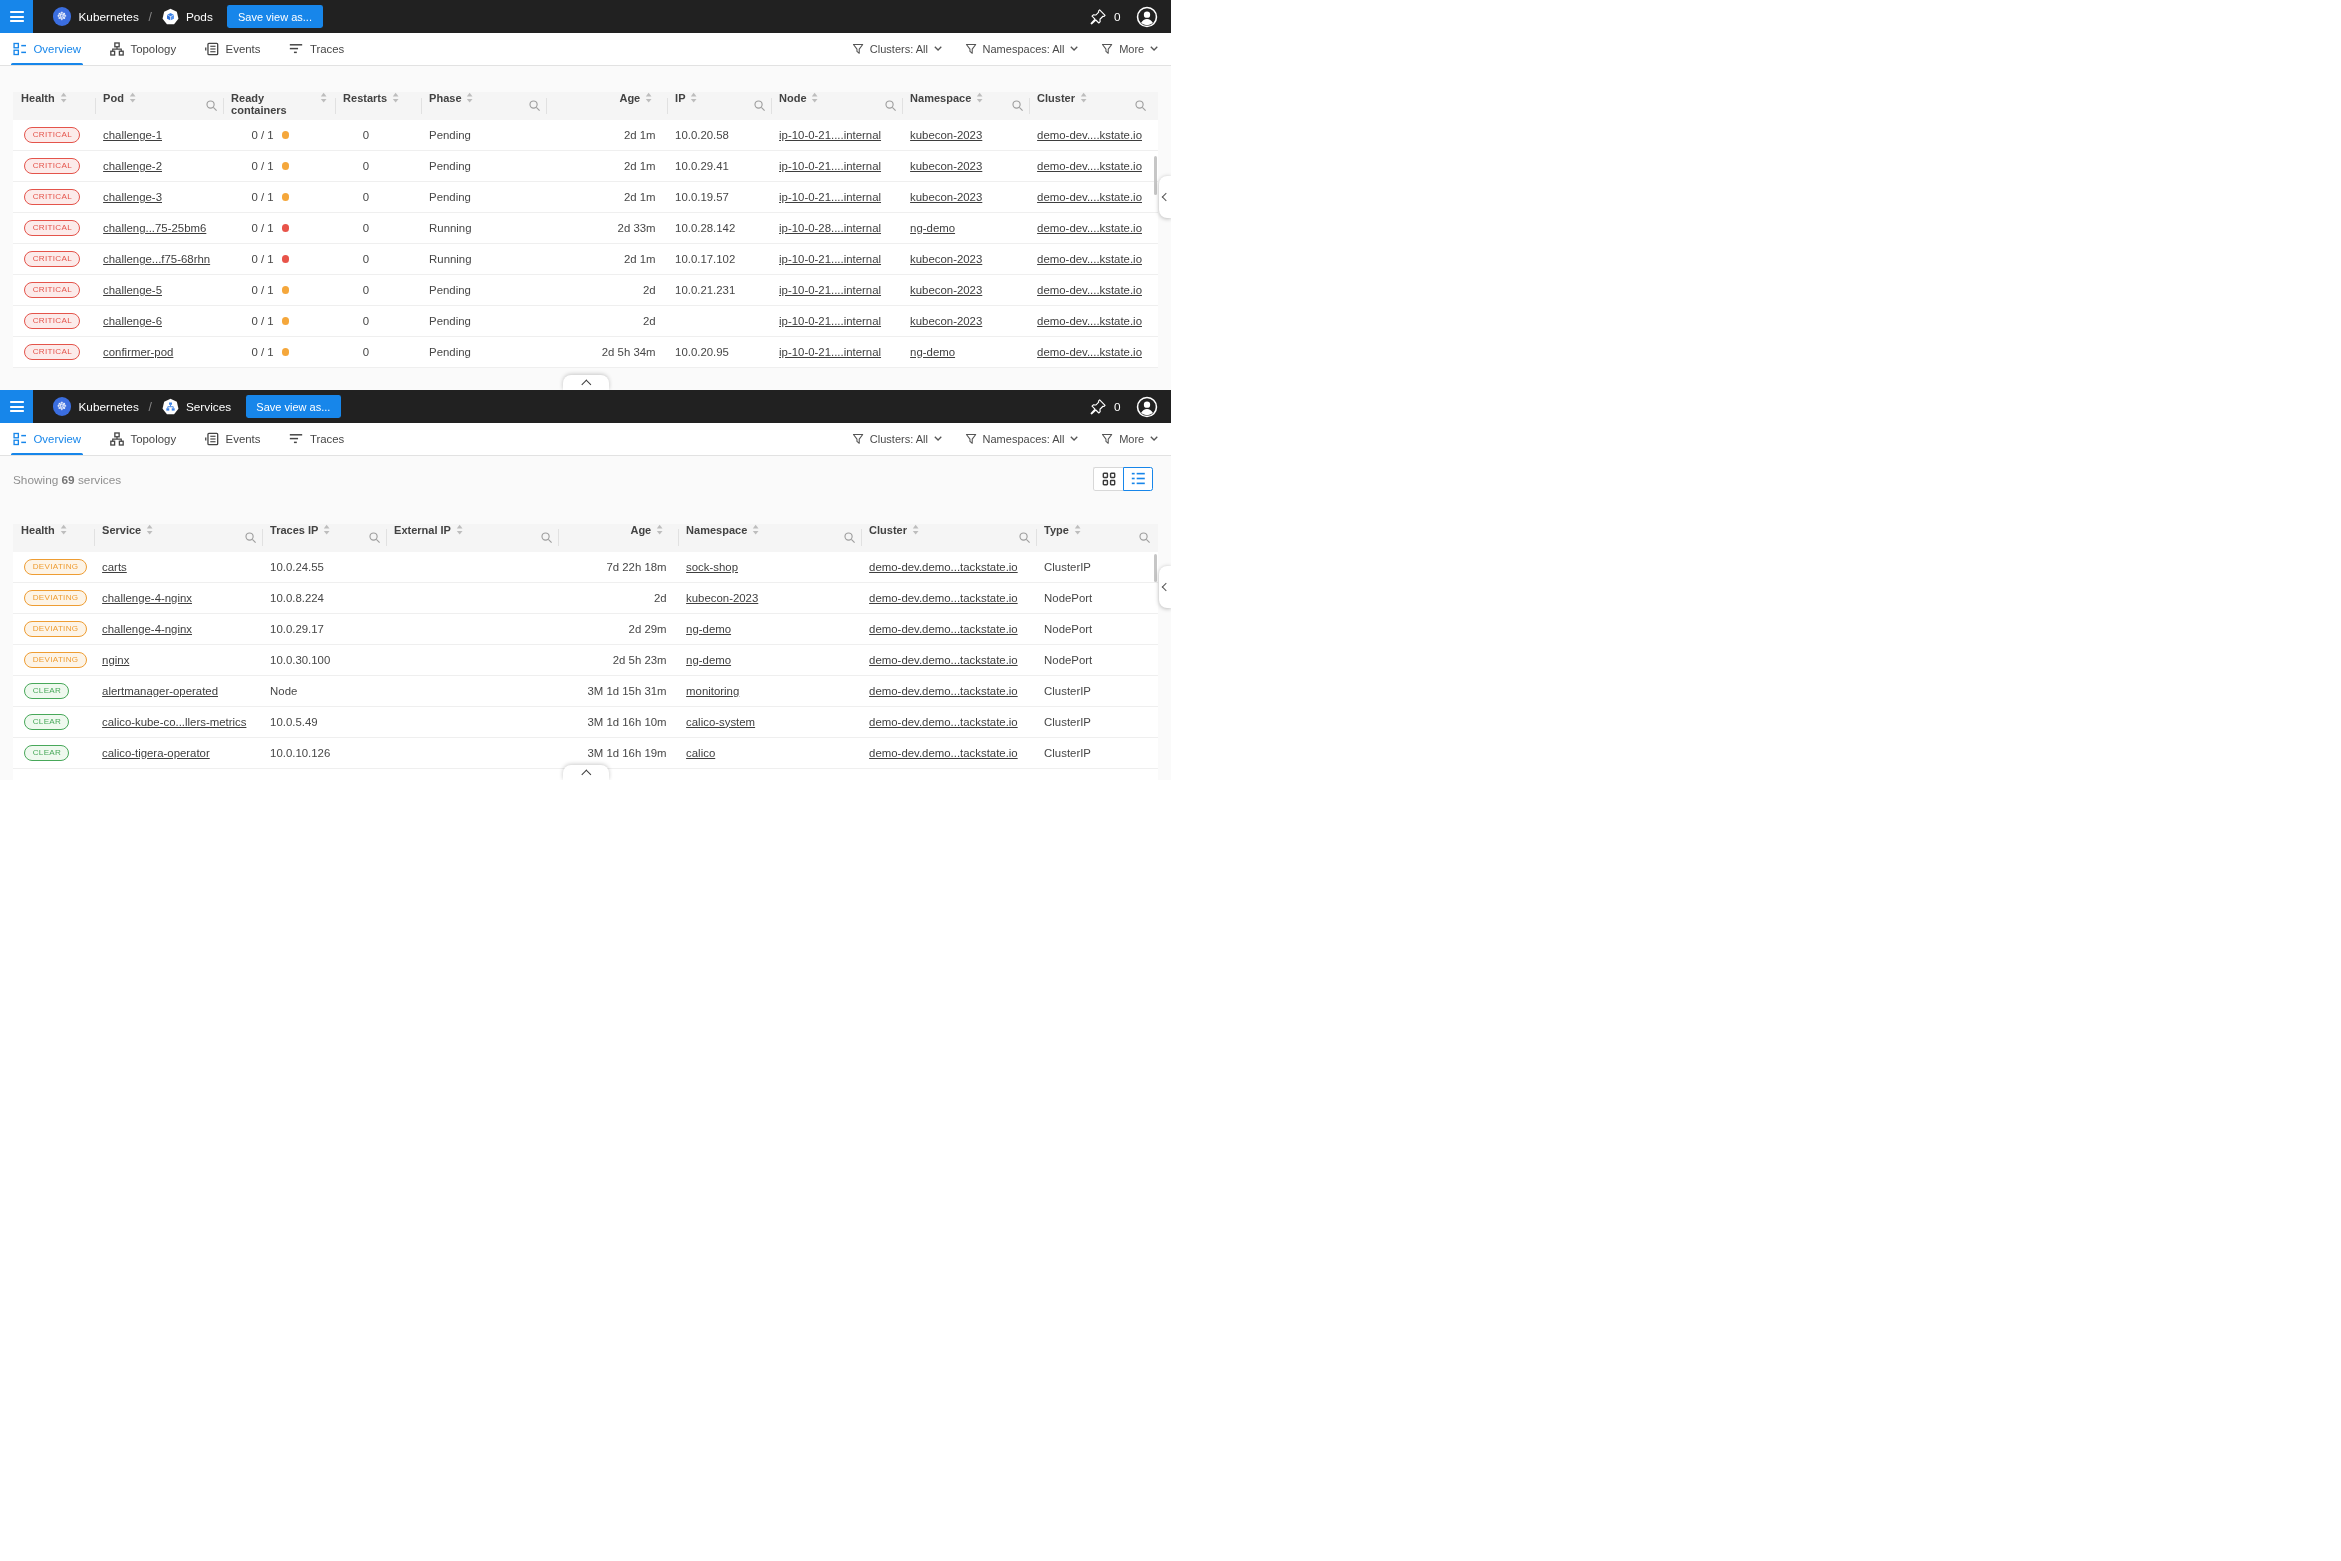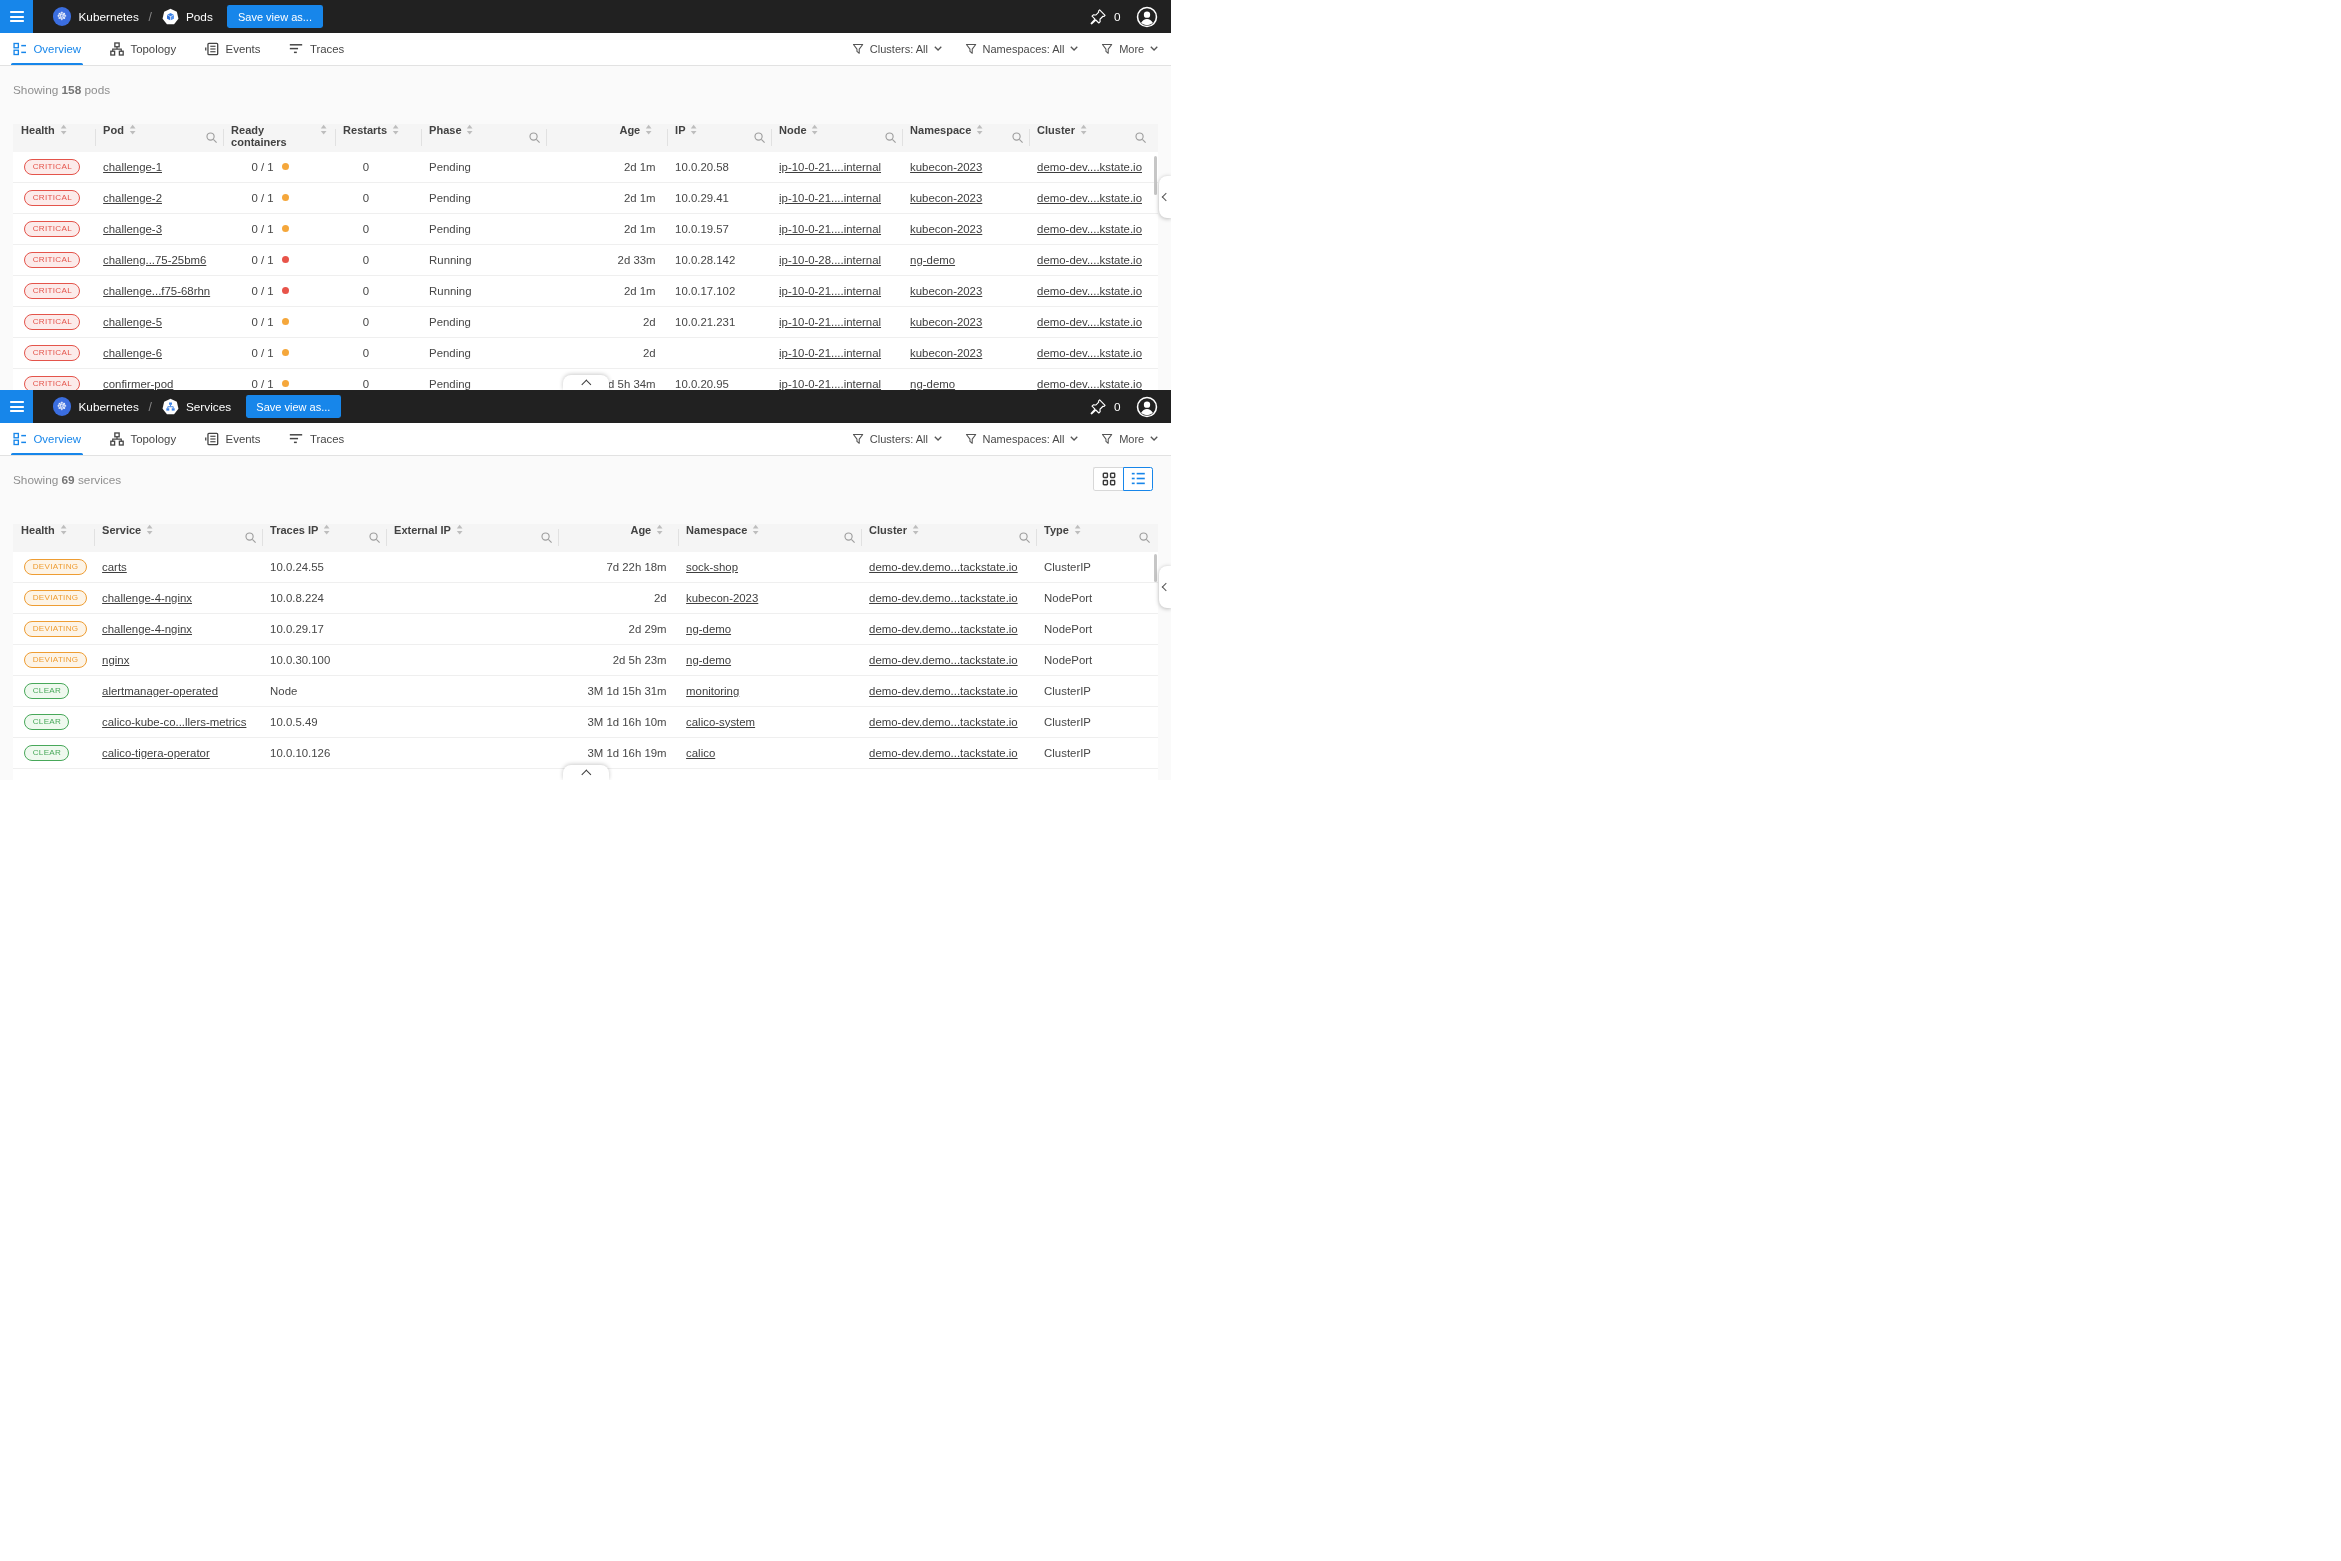--- a/index.html
+++ b/index.html
@@ -219,27 +219,20 @@
           <span>More</span>
           <span class="icn">
             <svg width="8.1" height="5.7" viewBox="0 0 10 7">
               <polyline points="1,1 5,5 9,1" fill="none" stroke="#555" stroke-width="1.6"></polyline>
             </svg>
           </span>
         </div>
       </div>
   </div>
   <div class="content">
-    <div class="summary-row">
-      <span class="summary">
-        <span>Showing</span>
-        <b>158</b>
-        <span>pods</span>
-      </span>
-    </div>
     <div class="table">
       <div class="thead">
           <div class="th" style="width: 82px;">
             <span class="th-label">Health</span>
             <span class="icn sort">
               <svg width="7.3" height="11.4" viewBox="0 0 9 14">
                 <path d="M4.5 1 L8 5.4 H1 Z" fill="#BDBDBD"></path>
                 <path d="M4.5 13 L1 8.6 H8 Z" fill="#BDBDBD"></path>
               </svg>
             </span>

